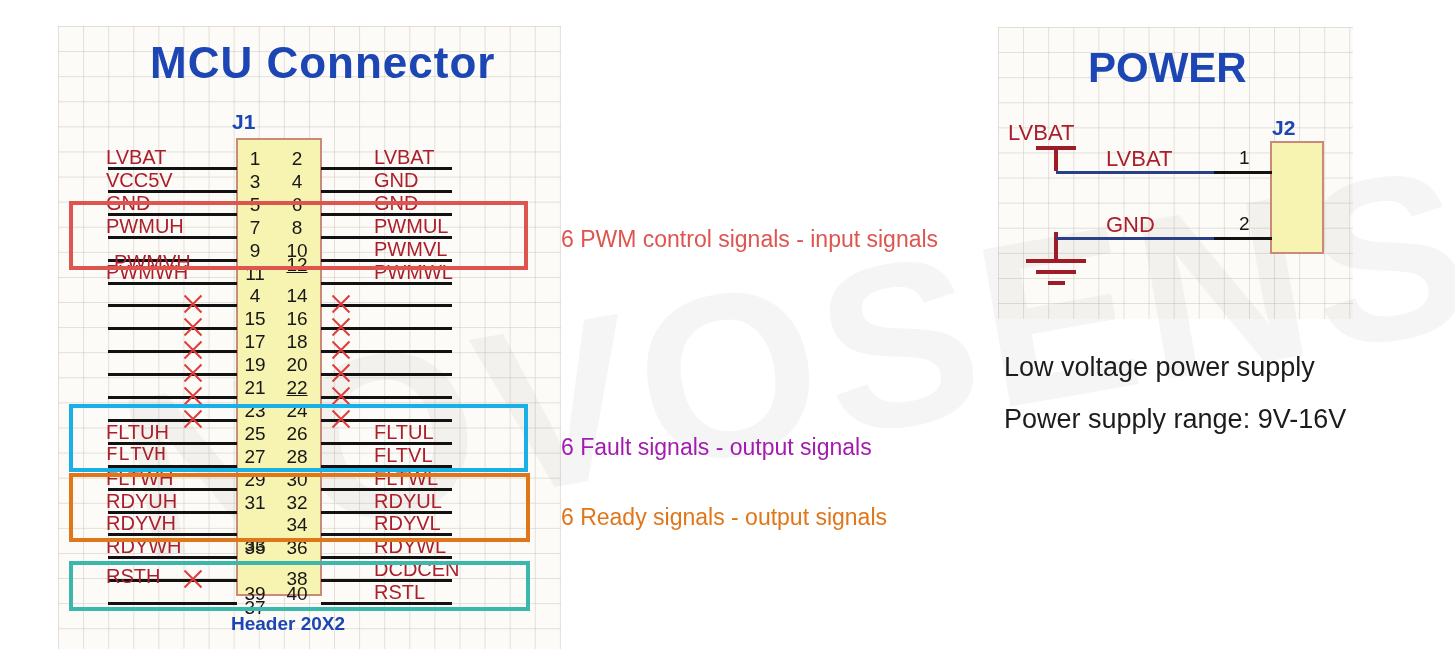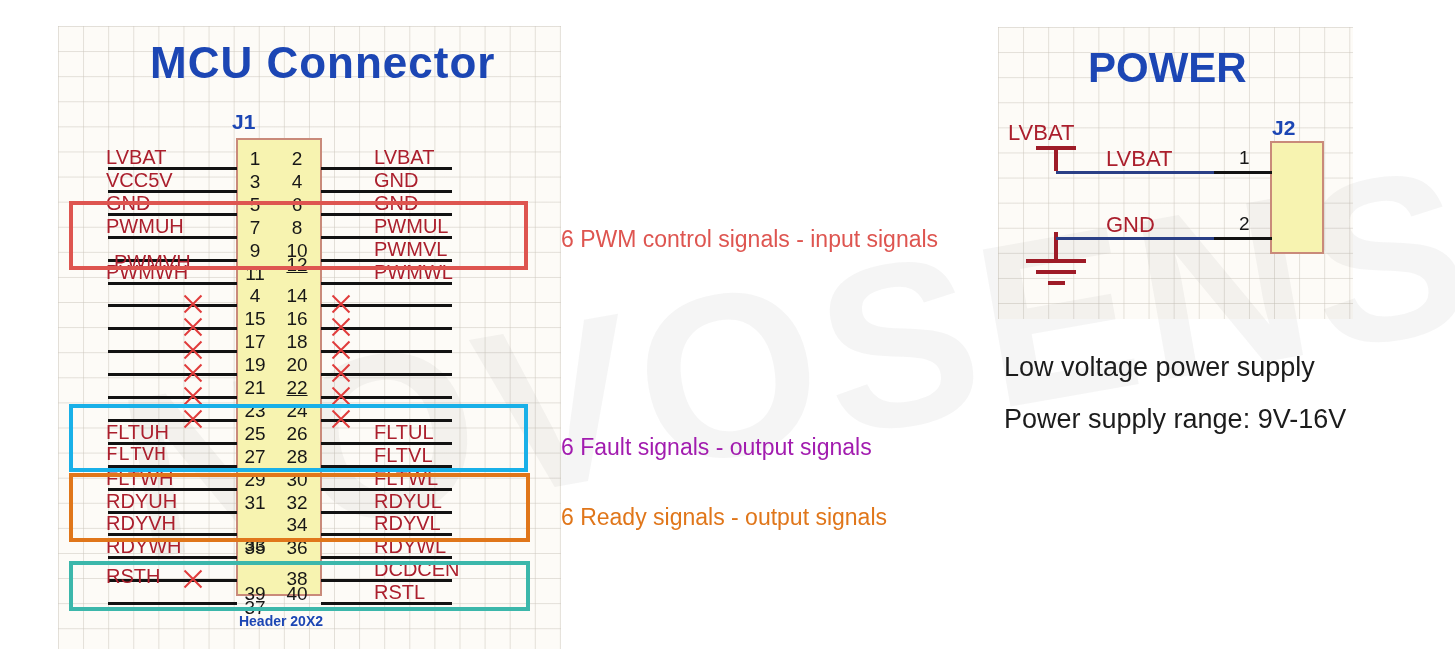--- a/index.html
+++ b/index.html
@@ -56,21 +56,21 @@
   #j1-body{
     position:absolute;left:236px;top:138px;width:86px;height:458px;
     background:#f7f3b0;border:2px solid #c98a7a;box-sizing:border-box;
   }
   #j1-ref{
     position:absolute;left:232px;top:110px;
     color:#1c46b4;font-weight:700;font-size:21px;
   }
   #j1-footprint{
     position:absolute;left:231px;top:613px;width:100px;text-align:center;
-    color:#1c46b4;font-weight:700;font-size:14px;white-space:nowrap;
+    color:#1c46b4;font-weight:700;font-size:19px;white-space:nowrap;
   }
 
   
   .pinnum{
     position:absolute;font-size:19px;color:#171717;
     font-family:"Liberation Sans","DejaVu Sans",sans-serif;
     text-align:center;width:30px;
   }
   .pinnum.odd{left:240px;}
   .pinnum.even{left:282px;}

